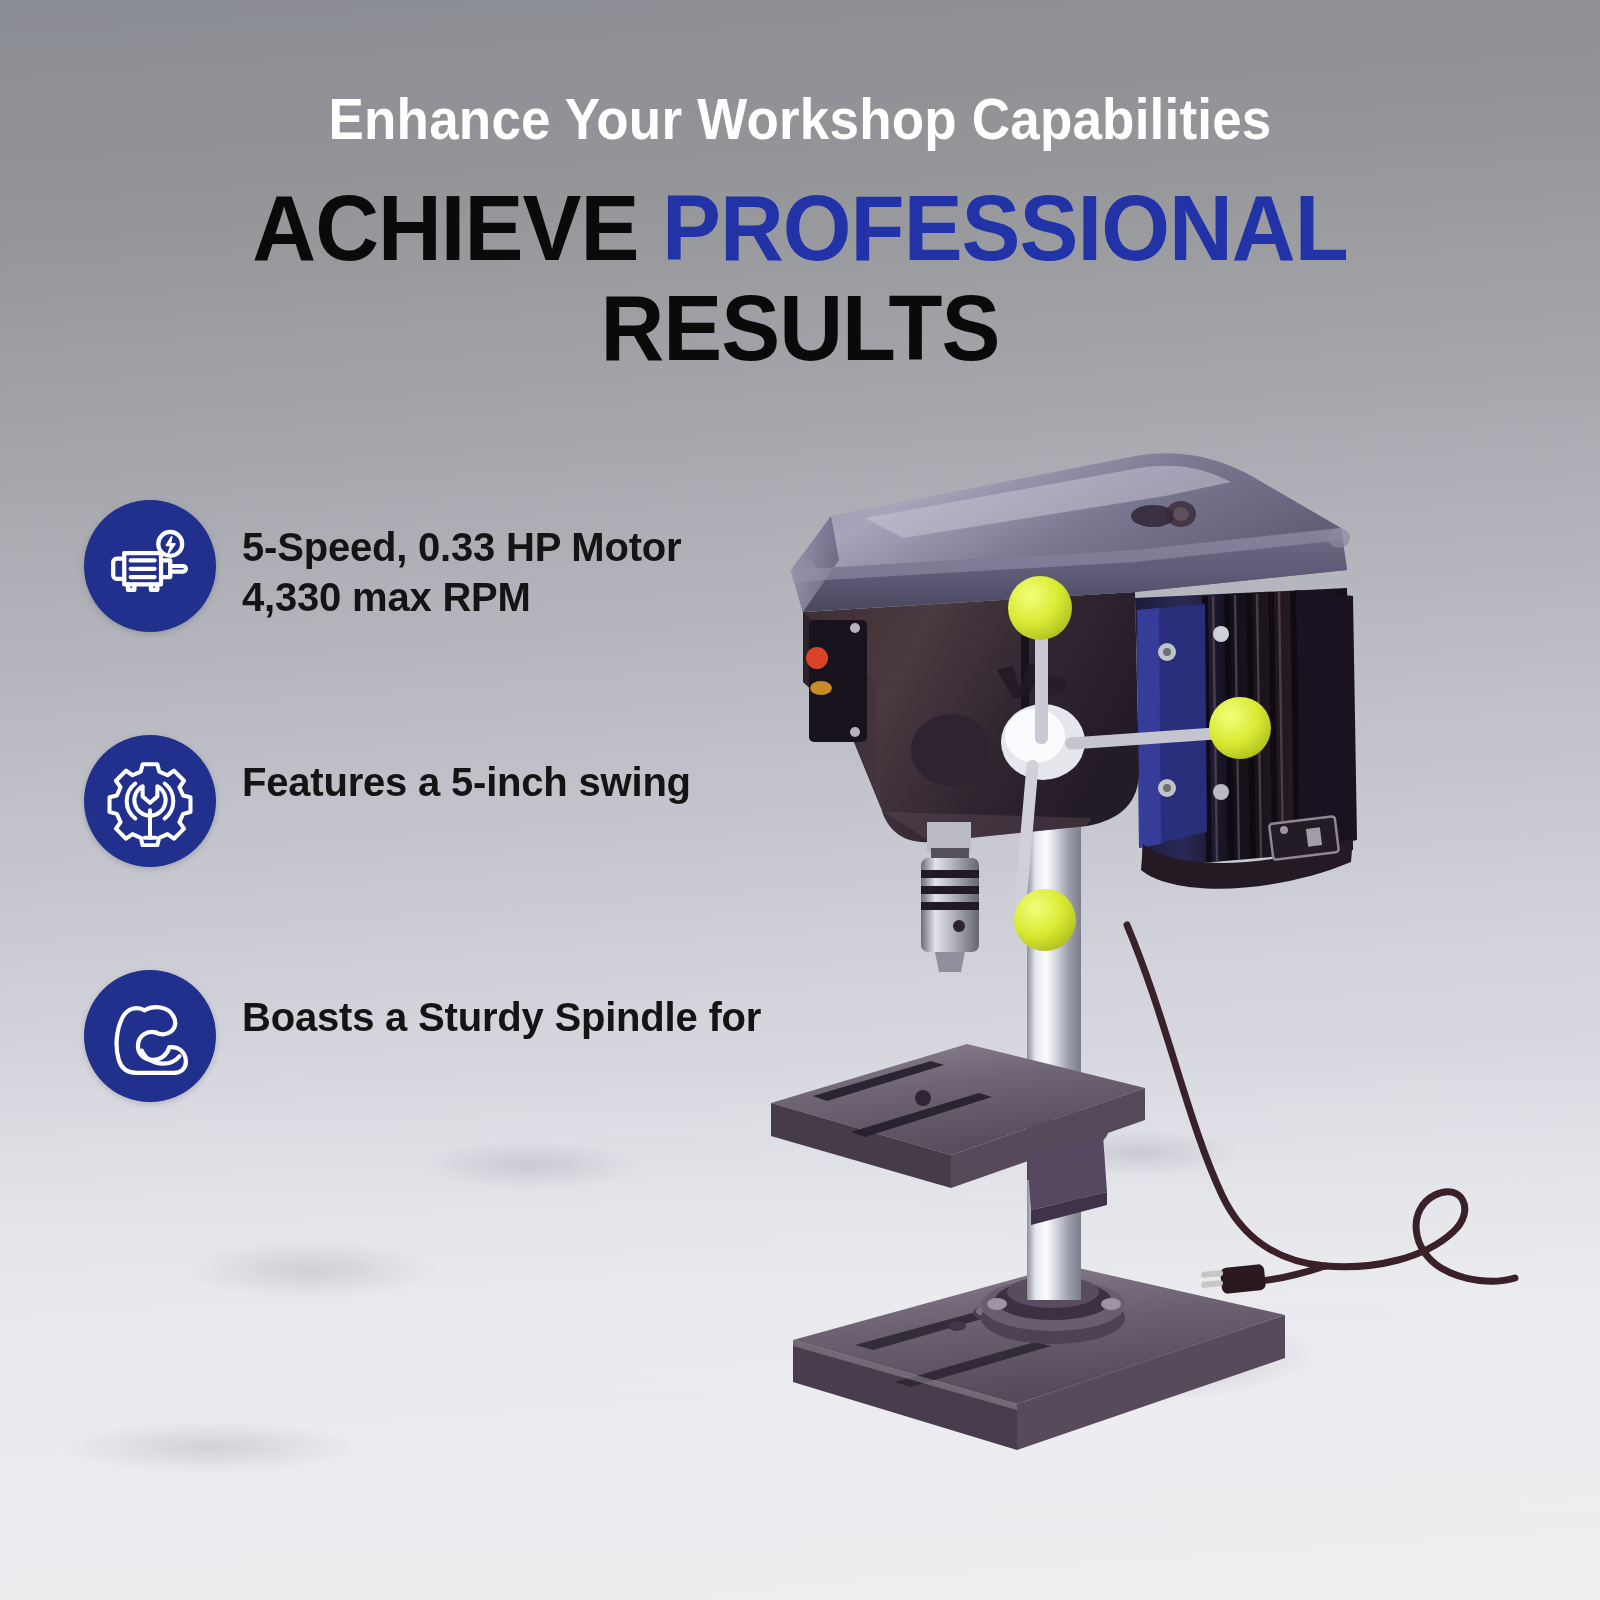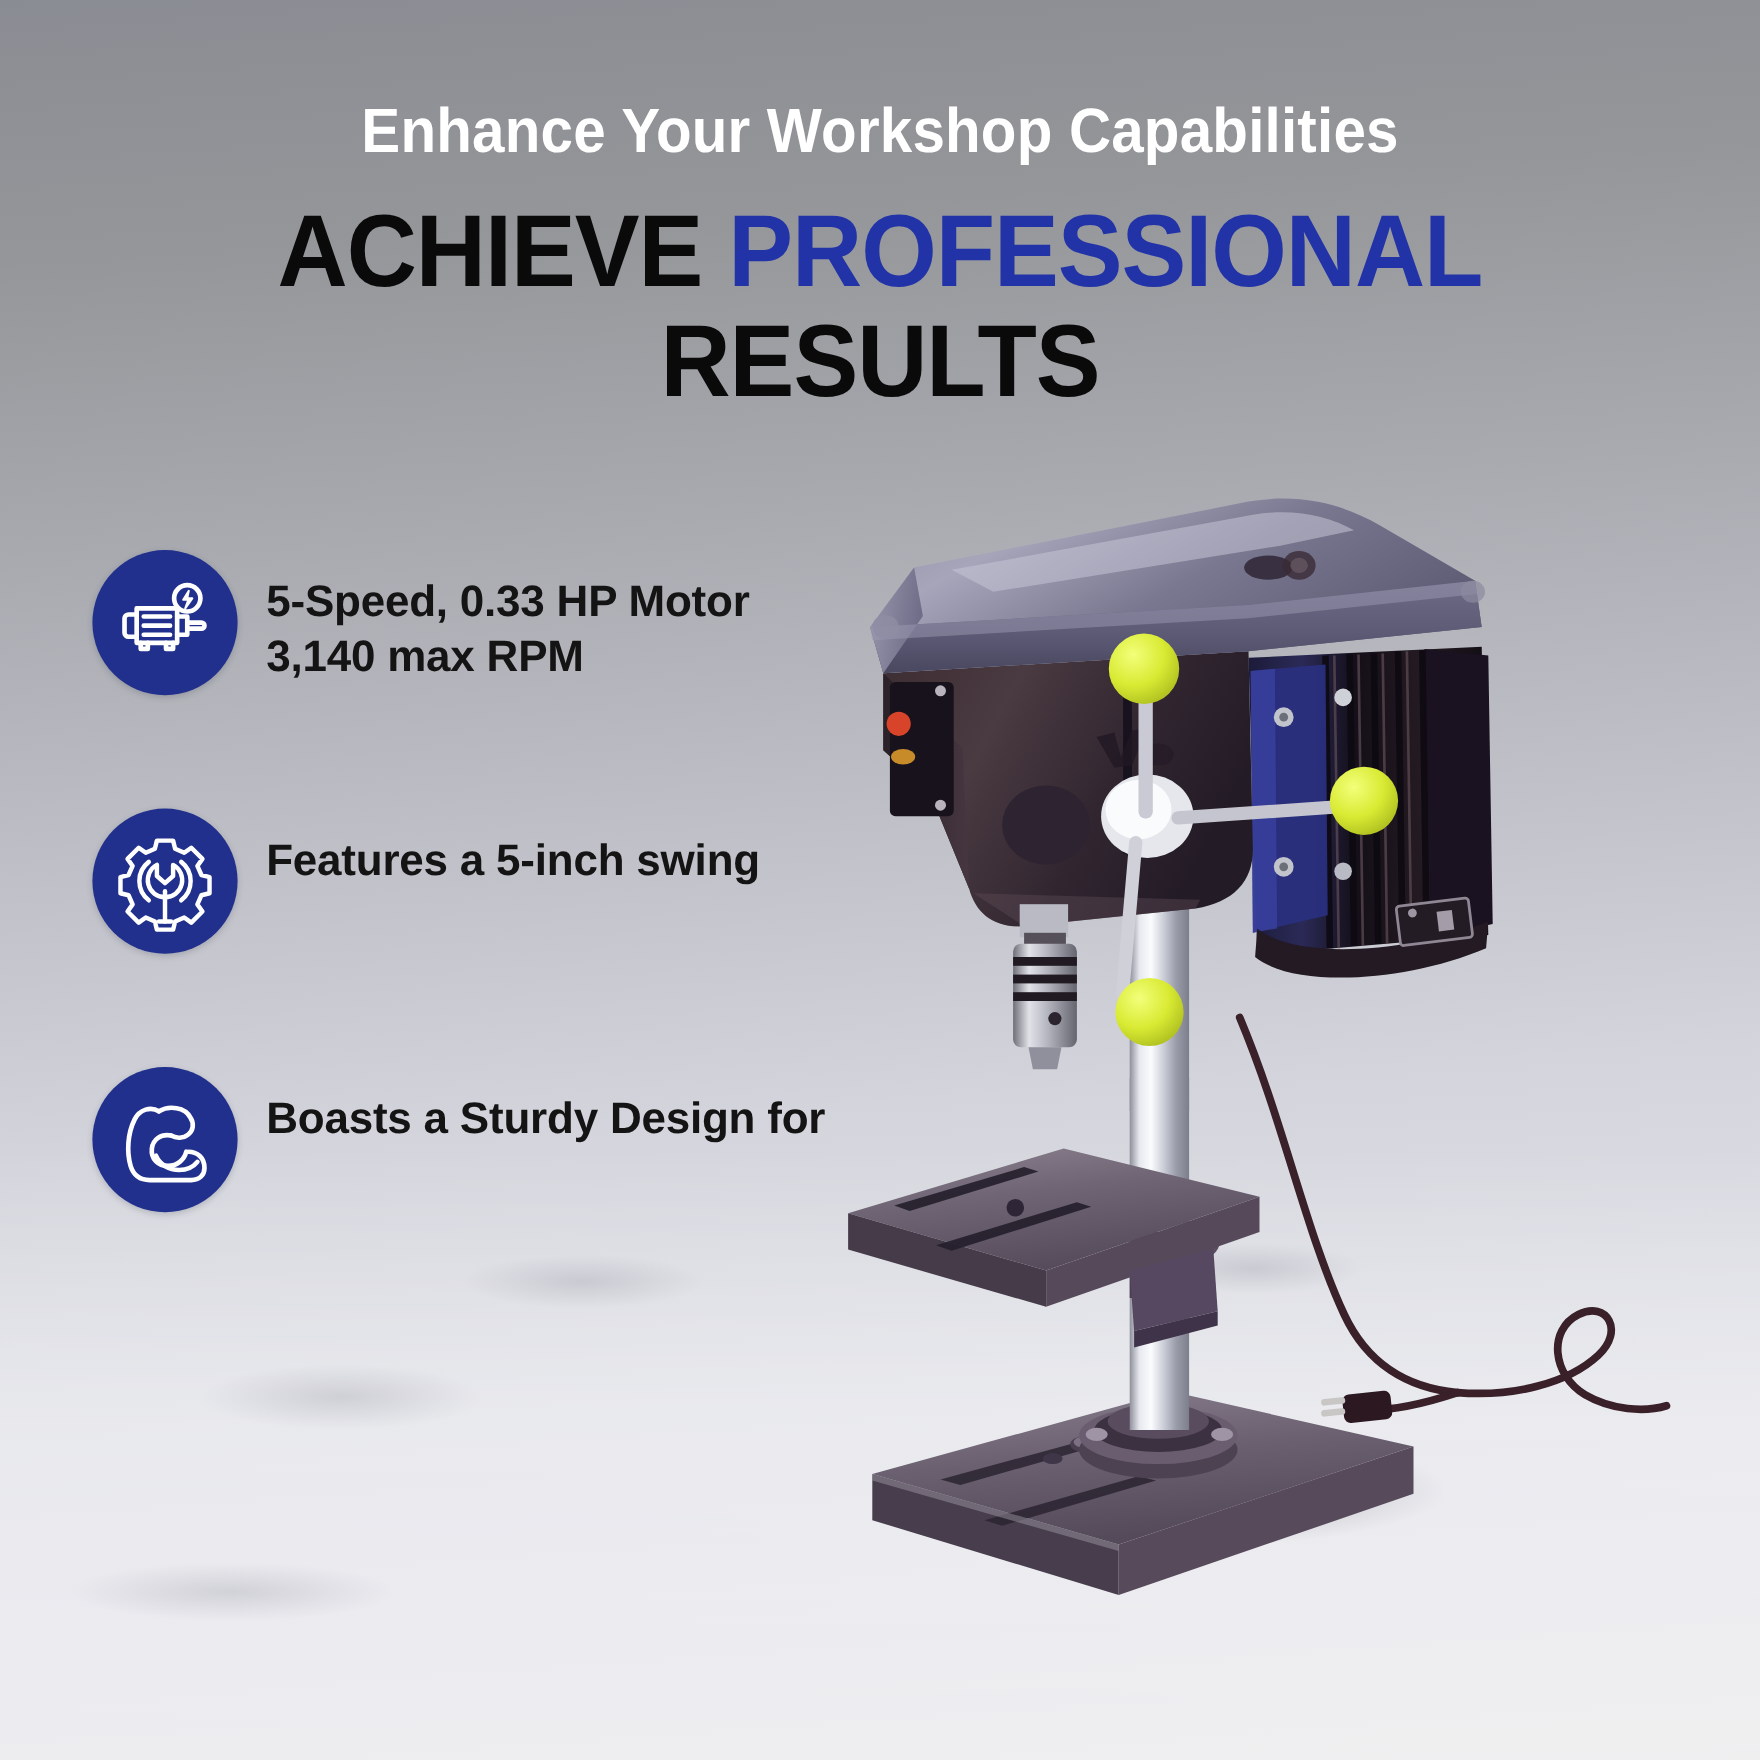--- a/index.html
+++ b/index.html
@@ -121,21 +121,21 @@
             <path d="M72 50 h14 a3 3 0 0 1 0 6 h-14"></path>
             <path d="M29 44 h26 M29 53 h26 M29 62 h26"></path>
             <path d="M26 70 v6 h7 v-6 M51 70 v6 h7 v-6"></path>
             <circle cx="72" cy="26" r="13"></circle>
             <path d="M73.5 18.5 l-5.5 9 h5 l-3 8.5 l7-10 h-5 z" fill="#ffffff" stroke-width="2"></path>
           </g>
         </svg>
       </div>
       <div class="feature-text">
         <span class="ln">5-Speed, 0.33 HP Motor</span>
-        <span class="ln">3,140 max RPM</span>
+        <span class="ln">4,330 max RPM</span>
       </div>
     </div>
 
     <div class="feature">
       <div class="badge">
         <svg width="92" height="92" viewBox="0 0 100 100">
           <g fill="none" stroke="#ffffff" stroke-width="4.4" stroke-linejoin="round" stroke-linecap="round">
             <path d="M42 10 h16 l2 8 l9 4 l7-5 l11 11 l-5 7 l4 9 l8 2 v16 l-8 2 l-4 9 l5 7 l-11 11 l-7-5 l-9 4 l-2 8 h-16 l-2-8 l-9-4 l-7 5 l-11-11 l5-7 l-4-9 l-8-2 v-16 l8-2 l4-9 l-5-7 l11-11 l7 5 l9-4 z"></path>
             <path d="M34 31 a24 24 0 0 0 0 38"></path>
             <path d="M66 31 a24 24 0 0 1 0 38"></path>
@@ -156,21 +156,21 @@
         <svg width="92" height="92" viewBox="0 0 100 100">
           <g fill="none" stroke="#ffffff" stroke-width="4.6" stroke-linejoin="round" stroke-linecap="round">
             <path d="M44 22 c-8 -5 -19 -2 -24 8 c-7 14 -8 32 -4 46 c3 10 10 14 19 14 h41 c8 0 13 -5 13 -12 c0 -10 -7 -16 -16 -16"></path>
             <path d="M44 22 c10 -6 26 -4 31 6 c4 6 3 13 -2 17 c-5 4 -12 4 -17 1"></path>
             <path d="M56 46 c-10 -2 -18 4 -19 13 c-1 10 6 17 16 17 c9 0 16 -6 18 -14"></path>
             <path d="M41 66 c4 9 13 14 23 14 c8 0 14 -3 18 -8"></path>
           </g>
         </svg>
       </div>
       <div class="feature-text">
-        <span class="ln">Boasts a Sturdy Design for</span>
+        <span class="ln">Boasts a Sturdy Spindle for</span>
       </div>
     </div>
 
   </div>
 
   <div class="product">
     <svg viewBox="0 0 820 1080">
       <defs>
         <linearGradient id="coverTop" x1="0" y1="0" x2="1" y2="0.5">
           <stop offset="0%" stop-color="#8f8fa6"></stop>

